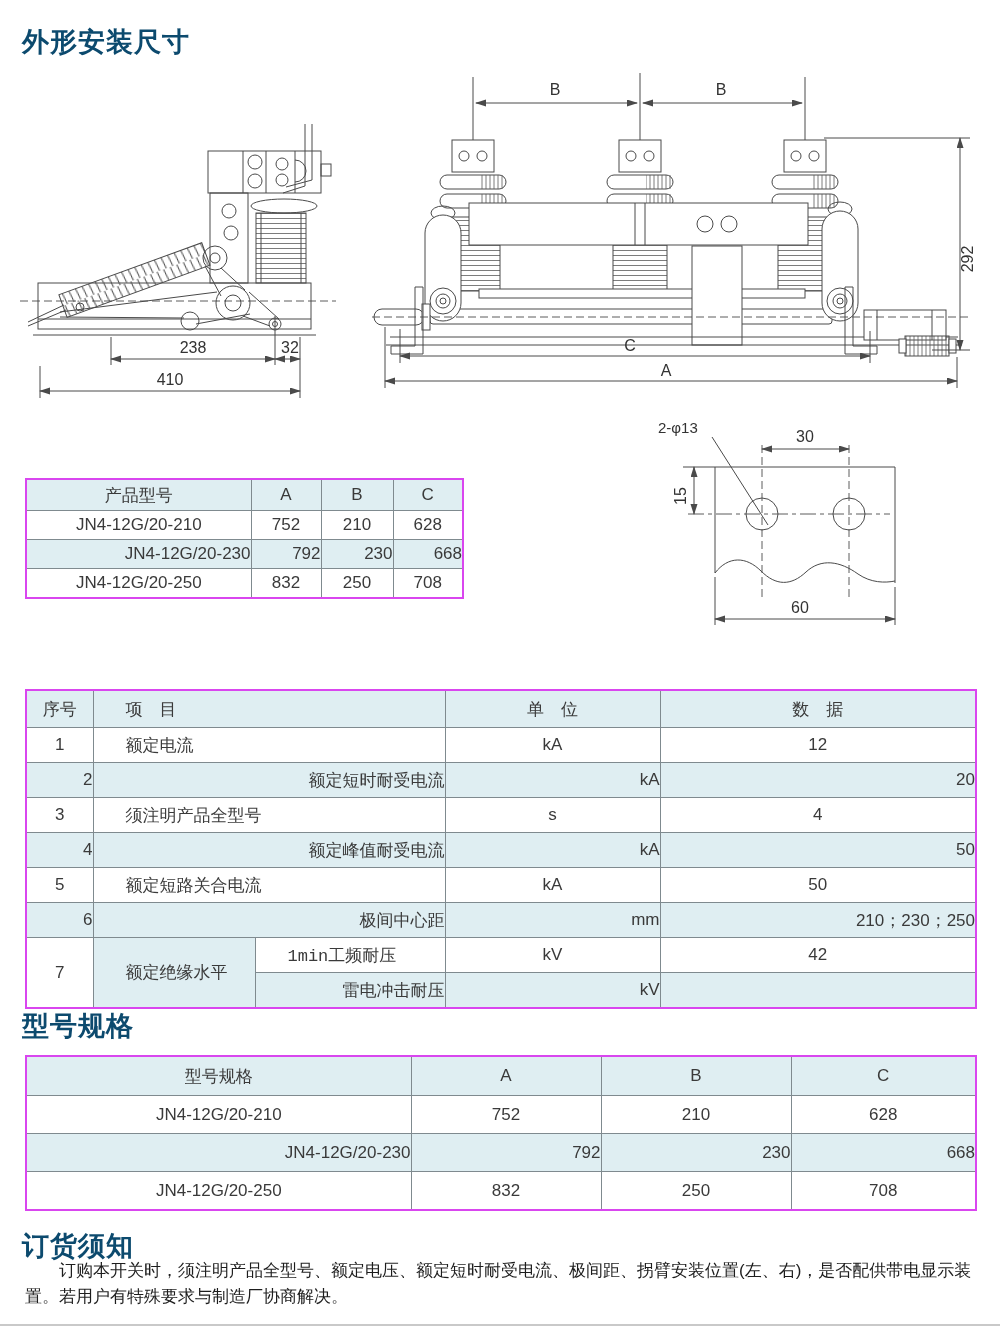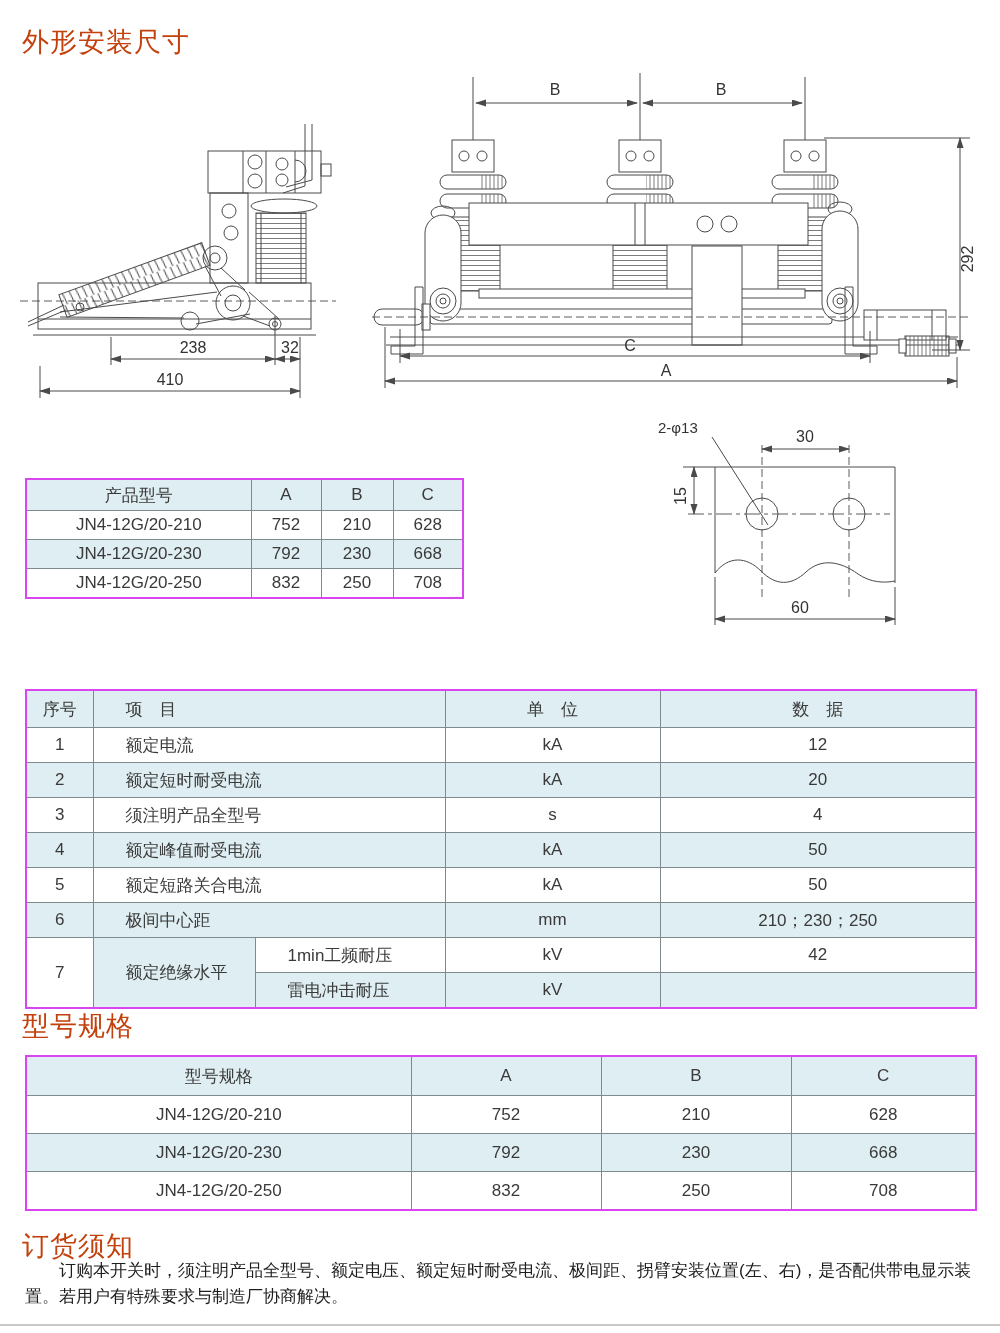--- a/index.html
+++ b/index.html
@@ -1,27 +1,27 @@
 <!DOCTYPE html>
 <html><head>
 <meta charset="utf-8">
 <style>
   html,body{margin:0;padding:0;background:#fff;}
   .page{position:relative;width:1000px;height:1333px;background:#fff;overflow:hidden;
         font-family:"Liberation Sans",sans-serif;}
   .abs{position:absolute;}
-  h2.sec{margin:0;font-size:27px;font-weight:400;color:#c2410c;letter-spacing:1px;
+  h2.sec{margin:0;font-size:27px;font-weight:700;color:#0c4a6e;letter-spacing:1px;
          font-family:"Liberation Sans",sans-serif;}
   table.dt{border-collapse:collapse;color:#3a3a3a;border:2px solid #d946ef;table-layout:fixed;}
   table.dt td, table.dt th{border:1px solid #7f8a8f;text-align:center;font-weight:normal;
          font-size:17px;padding:0;overflow:hidden;white-space:nowrap;}
   table.dt thead th{background:#dfeef2;}
-  table.dt tr.shade td{background:#dfeef2;}
+  table.dt tr.shade td{background:#dfeef2;text-align:right;}
   table.dt td.shade{background:#dfeef2;}
-  table.dt td.al, table.dt th.al{text-align:left;padding-left:32px;}
+  table.dt td.al, table.dt th.al{text-align:left;padding-left:32px;font-family:Liberation Mono, monospace;}
   table.t1 th{height:30px;} table.t1 td{height:28px;}
   table.t2 th{height:36px;} table.t2 td{height:34px;}
   table.t3 th{height:38px;} table.t3 td{height:37px;}
   .sk{stroke:#4a4a4a;fill:none;stroke-width:1;}
   .wf{fill:#fff;}
   .dash{stroke-dasharray:8,4;stroke-width:0.9;}
   text.lb{font:16px "Liberation Sans",sans-serif;fill:#333;stroke:none;}
   text.lbs{font:15px "Liberation Sans",sans-serif;fill:#333;stroke:none;}
   p.note{margin:0;font-size:17px;line-height:26px;color:#1d1d1d;text-indent:2em;}
   .divider{position:absolute;left:0;top:1324px;width:1000px;height:2px;background:#c9c9c9;}

